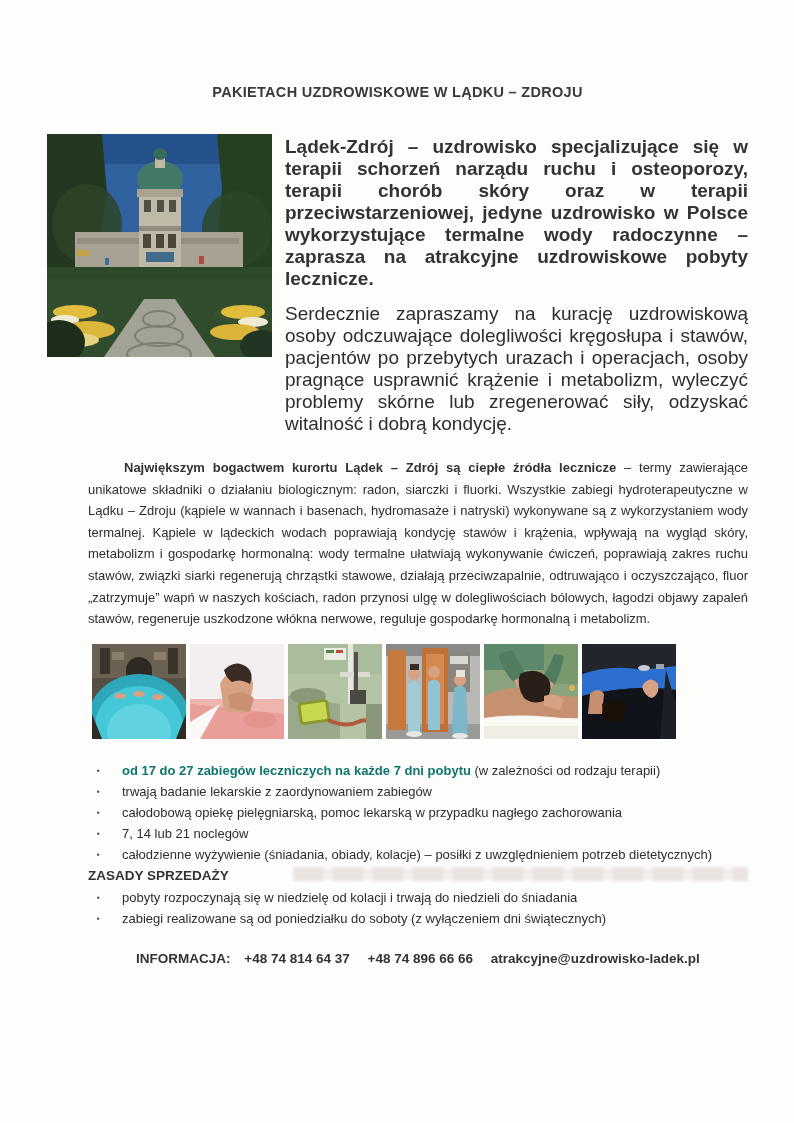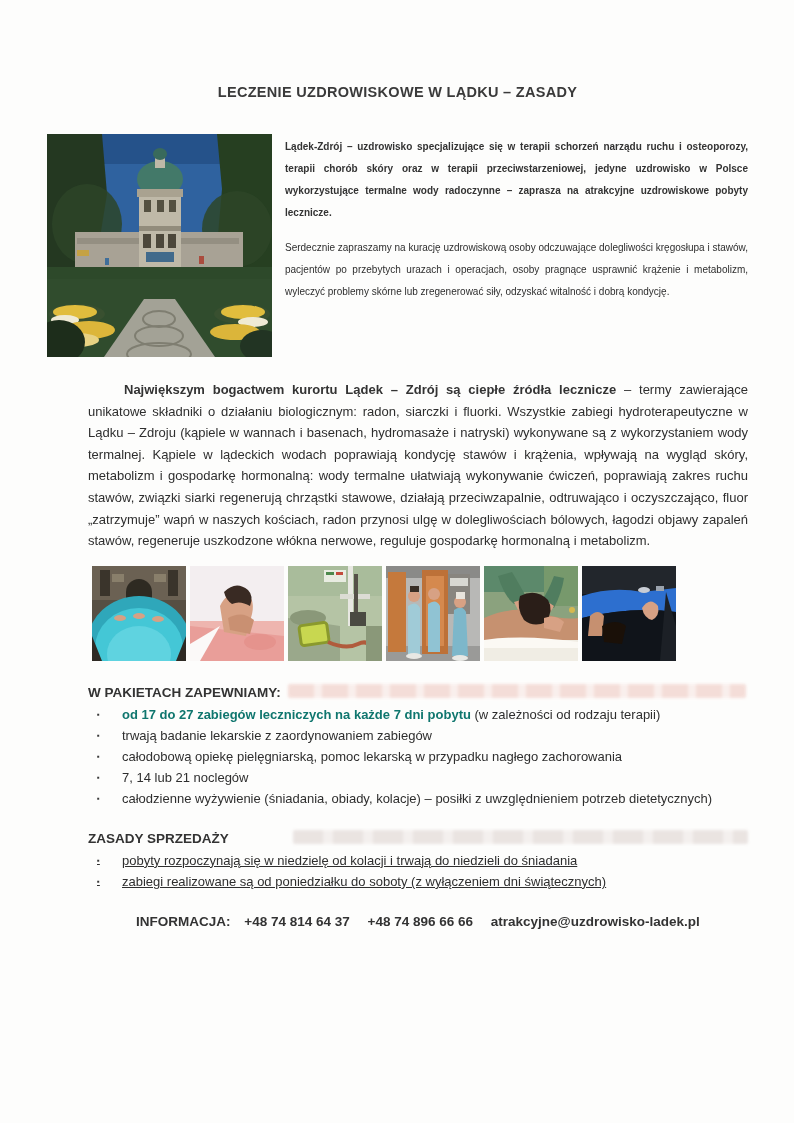--- a/index.html
+++ b/index.html
@@ -23,38 +23,38 @@
     color:#3a3a3a;
   }
   .top-section{display:flex;margin-top:34px;gap:13px;}
   .main-photo{
     width:225px;height:223px;flex:0 0 auto;
     overflow:hidden;
   }
   .main-photo svg{display:block;width:100%;height:100%;filter:blur(.4px) saturate(.9);}
   .intro-col{flex:1;min-width:0;padding-top:2px;}
   .para{
-    font-size:10px;line-height:22px;text-align:justify;
+    font-size:19px;line-height:22px;text-align:justify;
   }
   .para.bold{font-weight:bold;color:#333;}
   .intro-col .para + .para{margin-top:13px;}
   .main-paragraph{
     margin:22px 0 0 41px;width:660px;
     font-size:13px;line-height:21.6px;text-align:justify;
   }
   .main-paragraph .lead{font-weight:bold;color:#333;padding-left:36px;}
   .photo-strip{
     margin:14px 0 0 45px;width:584px;height:95px;
     display:flex;gap:4px;
   }
   .thumb{flex:1;min-width:0;overflow:hidden;}
   .thumb svg{display:block;width:100%;height:100%;filter:blur(.4px) saturate(.95);}
   .section{margin-left:41px;width:660px;}
   .section.packages{margin-top:21px;}
-  .section.rules{margin-top:19px;text-decoration:underline;}
+  .section.rules{}
   .section-heading-row{position:relative;height:21px;}
   .section-heading{
     font-weight:bold;font-size:13.5px;color:#333;line-height:21px;
     position:relative;z-index:2;display:inline-block;background:transparent;
   }
   .ghost-strip{
     position:absolute;top:2px;height:14px;z-index:1;
     border-radius:2px;filter:blur(1.6px);opacity:.55;
   }
   .ghost-strip.pink{left:200px;right:2px;background:
@@ -72,21 +72,21 @@
   }
   .info-line span{margin-right:14px;}
   .info-line .label{margin-right:10px;padding-left:13px;}
 </style>
 </head>
 <body>
 
 <div class="page">
   <div class="content">
 
-    <div class="doc-title">LECZENIE UZDROWISKOWE W LĄDKU – ZASADY</div>
+    <div class="doc-title">PAKIETACH UZDROWISKOWE W LĄDKU – ZDROJU</div>
 
     <div class="top-section">
       <div class="main-photo">
         <svg viewBox="0 0 225 223" preserveAspectRatio="none">
           <rect x="0" y="0" width="225" height="135" fill="#2a63a6"></rect>
           <rect x="0" y="0" width="225" height="30" fill="#215391"></rect>
           <path d="M0,0 L55,0 L60,60 L48,135 L0,135 Z" fill="#22391f"></path>
           <path d="M170,0 L225,0 L225,135 L168,135 L175,55 Z" fill="#24401f"></path>
           <ellipse cx="40" cy="90" rx="35" ry="40" fill="#2a4526" opacity=".85"></ellipse>
           <ellipse cx="190" cy="95" rx="35" ry="38" fill="#2b4726" opacity=".85"></ellipse>
@@ -239,24 +239,20 @@
           <path d="M8,50 Q16,42 22,50 L20,70 L6,70 Z" fill="#c8906e"></path>
           <path d="M20,60 Q34,52 44,60 L40,78 L22,76 Z" fill="#1a1008"></path>
           <ellipse cx="62" cy="24" rx="6" ry="3" fill="#c8ccd4"></ellipse>
           <rect x="74" y="20" width="8" height="5" fill="#9aa2ae"></rect>
           <path d="M84,26 L94,60 L94,95 L78,95 Z" fill="#1c2026"></path>
         </svg>
       </div>
     </div>
 
     <div class="section packages">
-      <div class="section-heading-row">
-        <span class="section-heading">W PAKIETACH ZAPEWNIAMY:</span>
-        <span class="ghost-strip pink"></span>
-      </div>
       <div class="bullets">
         <div class="li">
           <span class="g">▪</span>
           <span class="t"><span class="b">od 17 do 27 zabiegów leczniczych na każde 7 dni pobytu</span><span> (w zależności od rodzaju terapii)</span></span>
         </div>
         <div class="li">
           <span class="g">▪</span>
           <span class="t"><span class="b"></span><span>trwają badanie lekarskie z zaordynowaniem zabiegów</span></span>
         </div>
         <div class="li">

